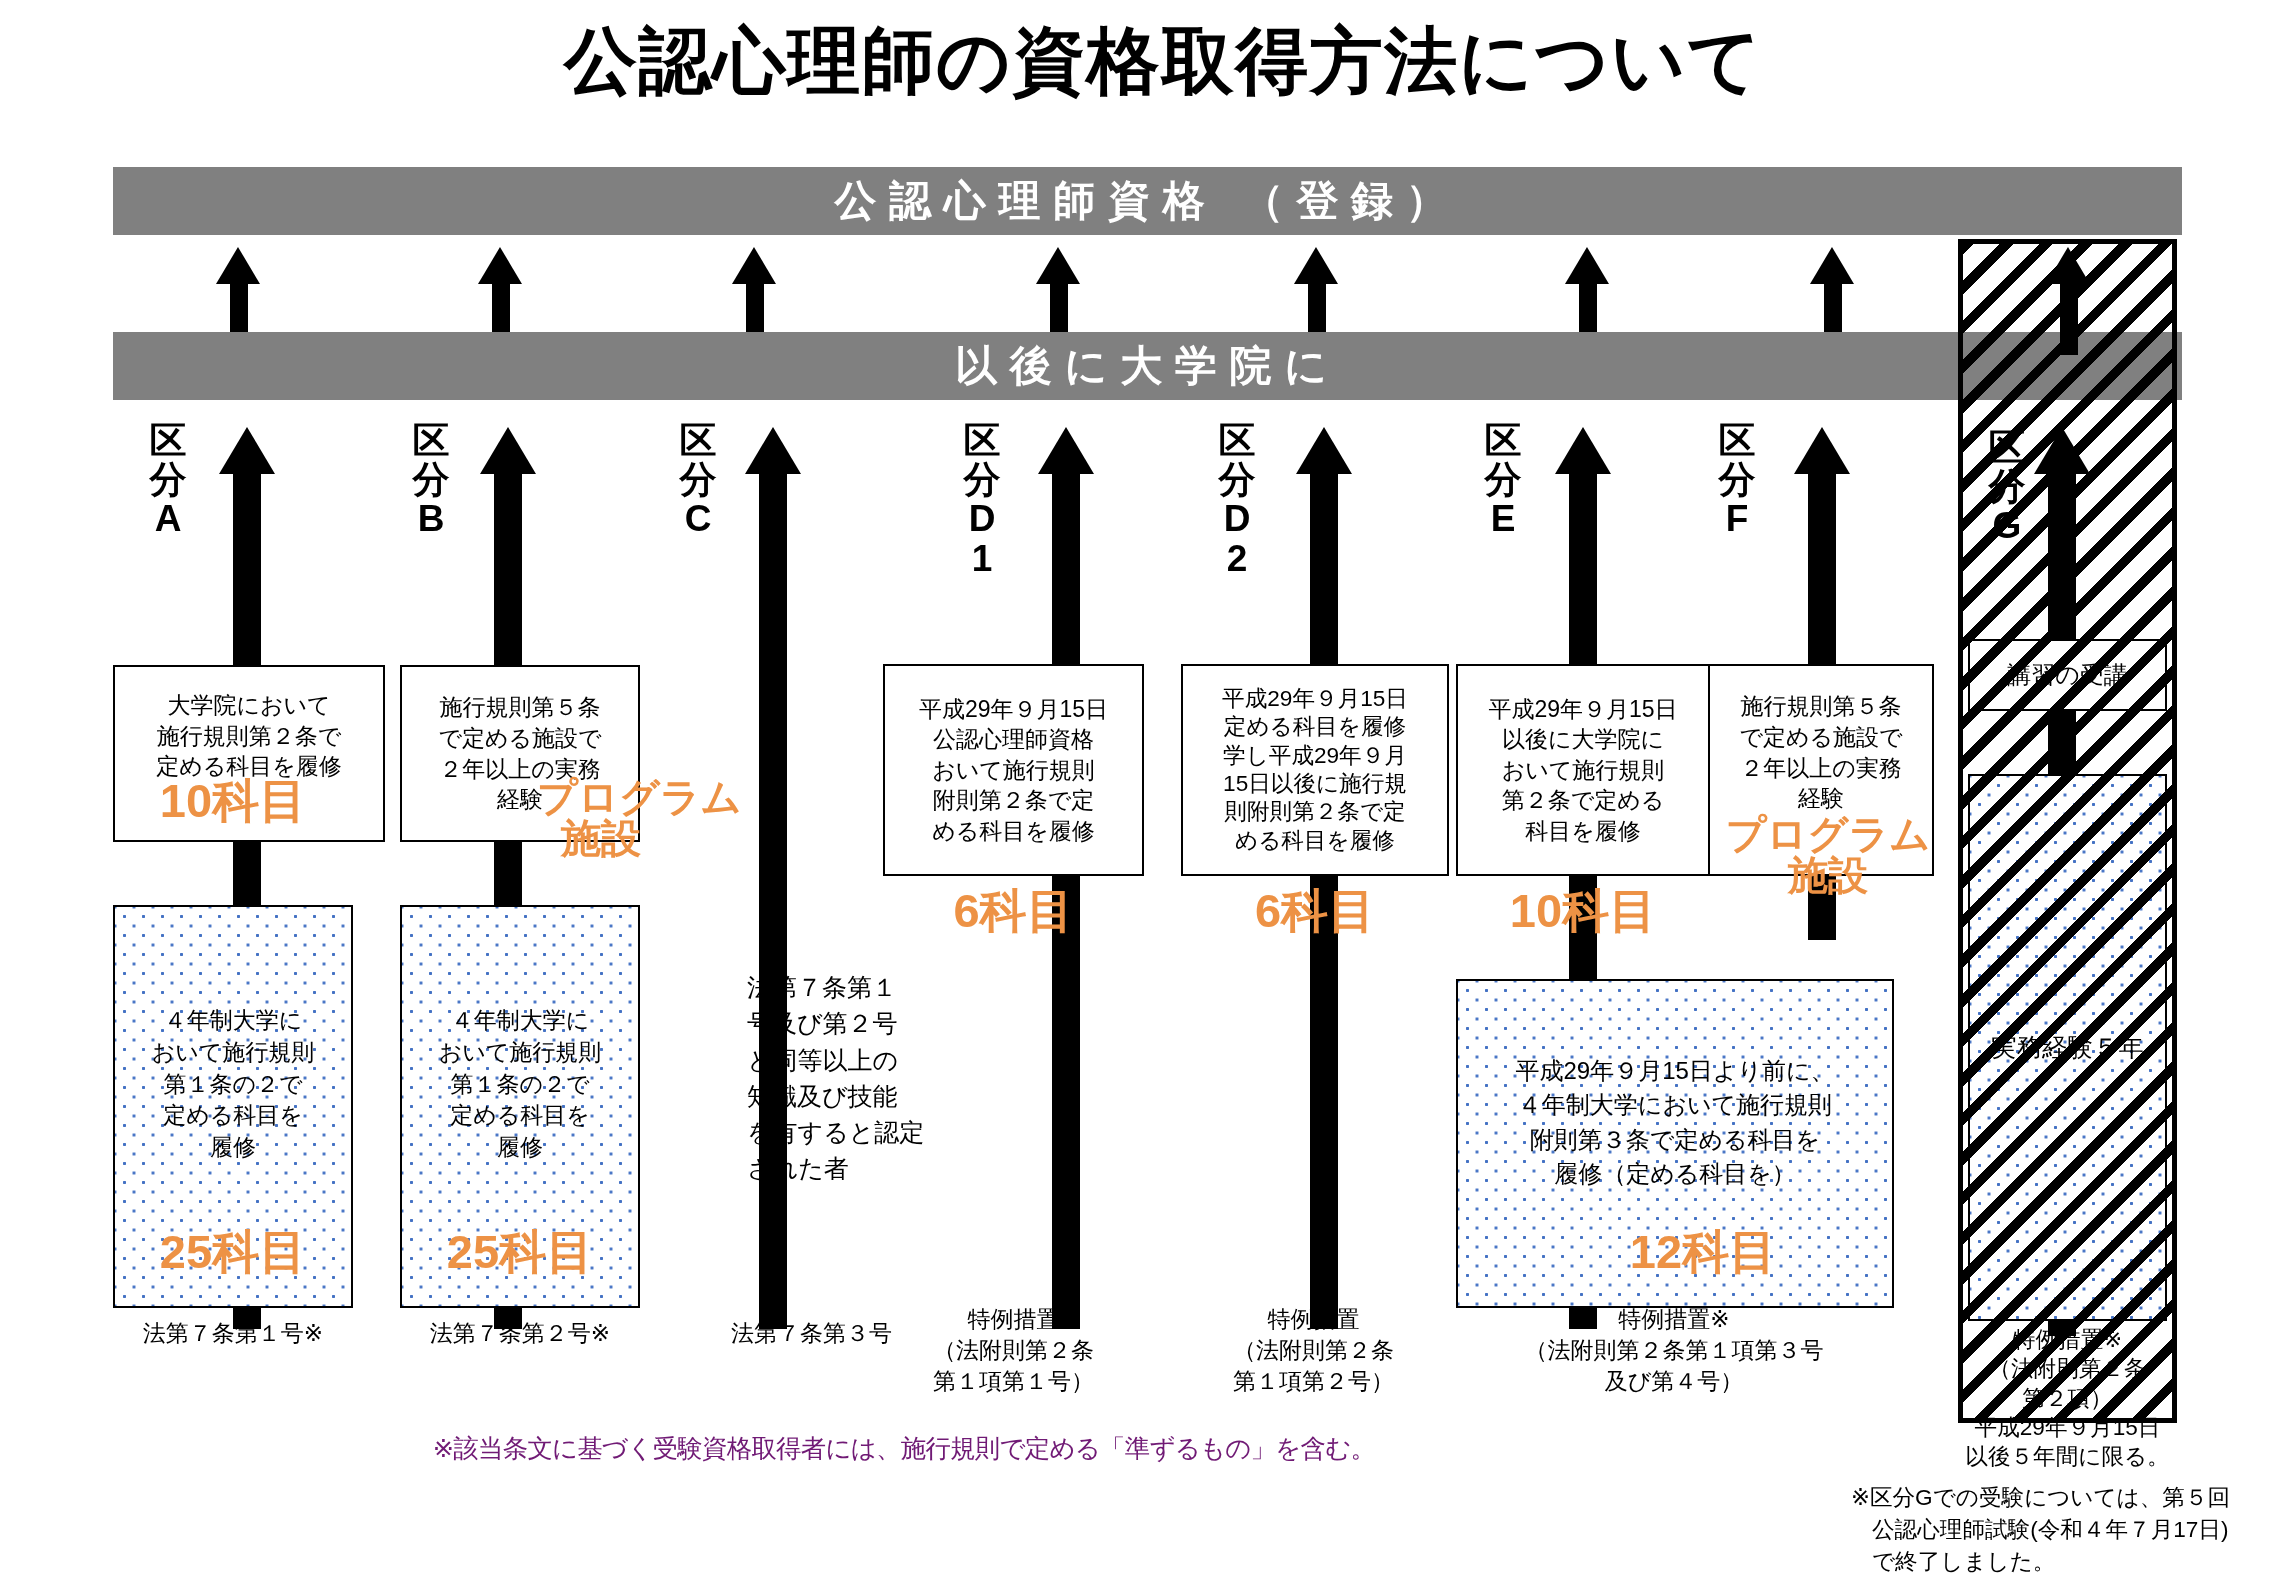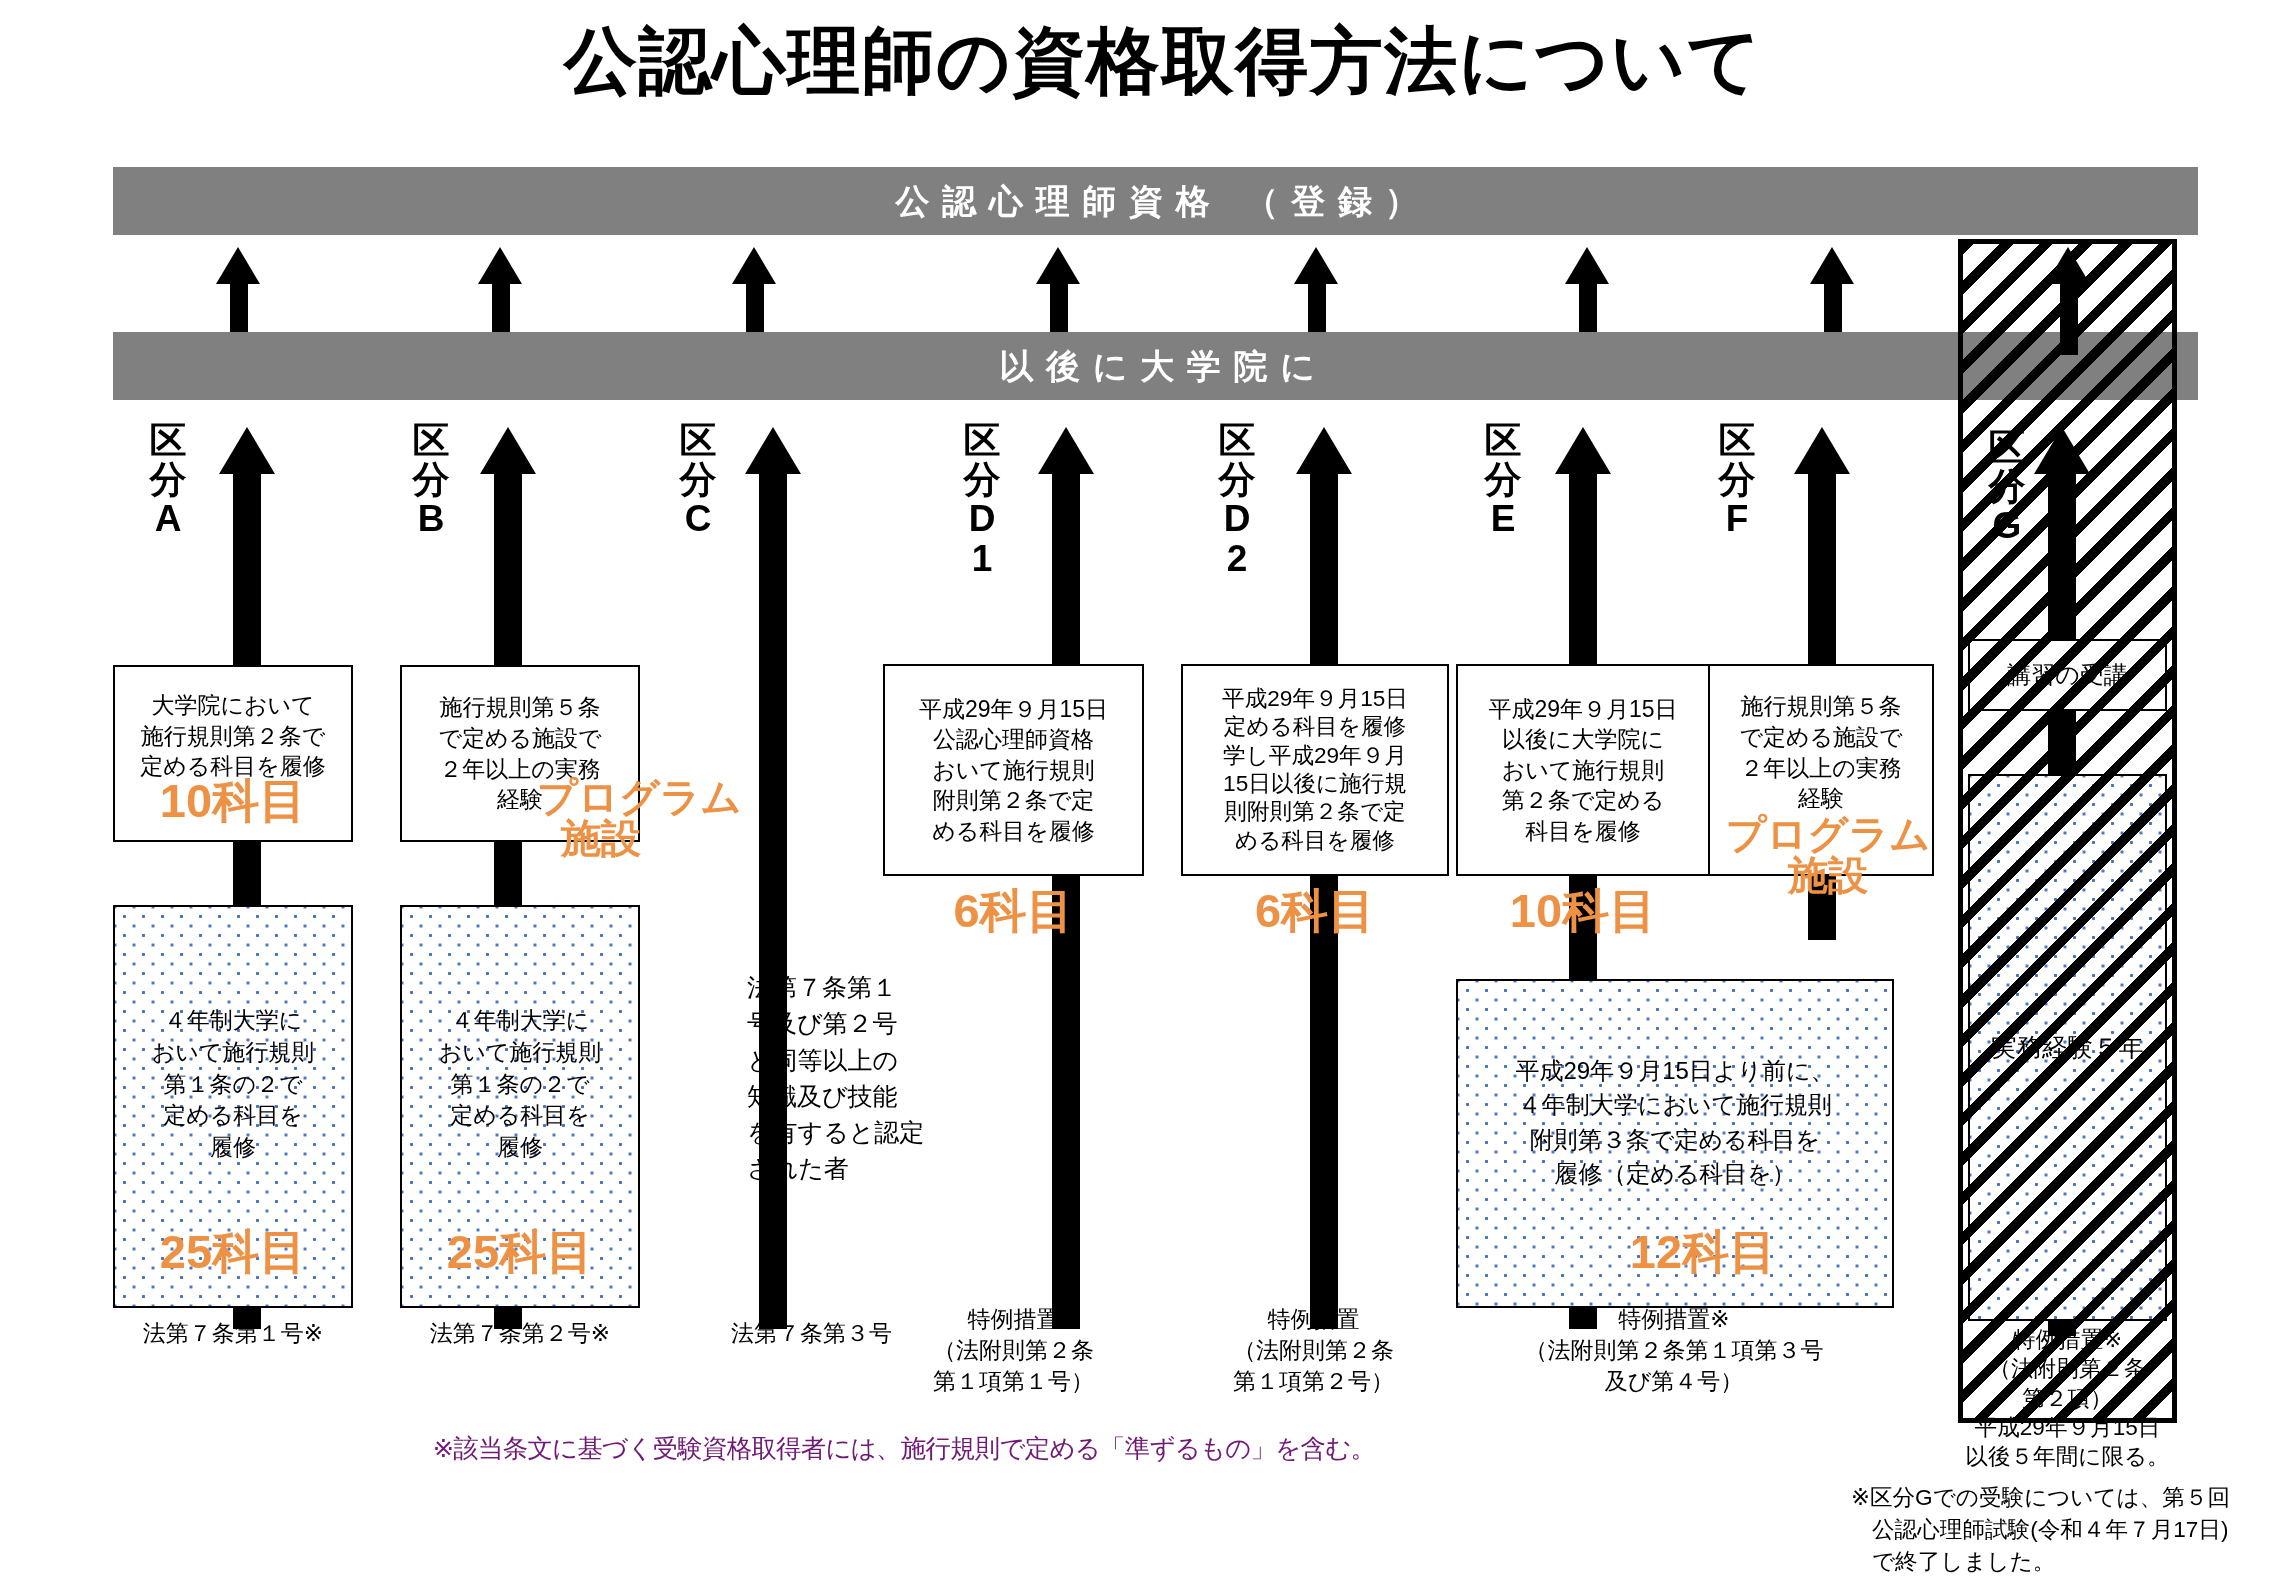--- a/index.html
+++ b/index.html
@@ -21,26 +21,26 @@
     font-weight:bold;
     letter-spacing:1.4px;
     color:#000;
     white-space:nowrap;
   }
 
   
   .banner{
     background:#808080;
     color:#ffffff;
-    font-size:34px;
+    font-size:42px;
     font-weight:bold;
     letter-spacing:12.7px;
     text-align:center;
     line-height:1;
-    display:flex;align-items:center;justify-content:center;padding-left:16px;
+    display:flex;align-items:center;justify-content:center;
   }
   #banner-qualification{left:113px;top:167px;width:2069px;height:68px;}
   #banner-exam{left:113px;top:332px;width:2069px;height:68px;}
   .arrow-up{
     position:absolute;
     width:24px;
   }
   .arrow-up .head{
     width:0;height:0;
     border-left:22.6px solid transparent;
@@ -190,21 +190,21 @@
 
 <div class="kubun" style="left:147px;top:421px;">
   <div>区</div>
   <div>分</div>
   <div>A</div>
 </div>
 <div class="col-arrow" style="left:233px;top:427px;">
   <div class="head"></div>
     <div class="shaft" style="height:855px;"></div>
 </div>
-<div class="wbox" style="left:113px;top:665px;width:240px;height:177px;">
+<div class="wbox" style="left:113px;top:665px;width:272px;height:177px;">
   <div class="txt">
     <div>大学院において</div>
     <div>施行規則第２条で</div>
     <div>定める科目を履修</div>
     <div style="height:35px;"></div>
   </div>
 </div>
 <div class="orange" style="left:113px;top:777px;width:240px;font-size:47px;">10科目</div>
 
 <div class="dotbox" style="left:113px;top:905px;width:240px;height:403px;">

